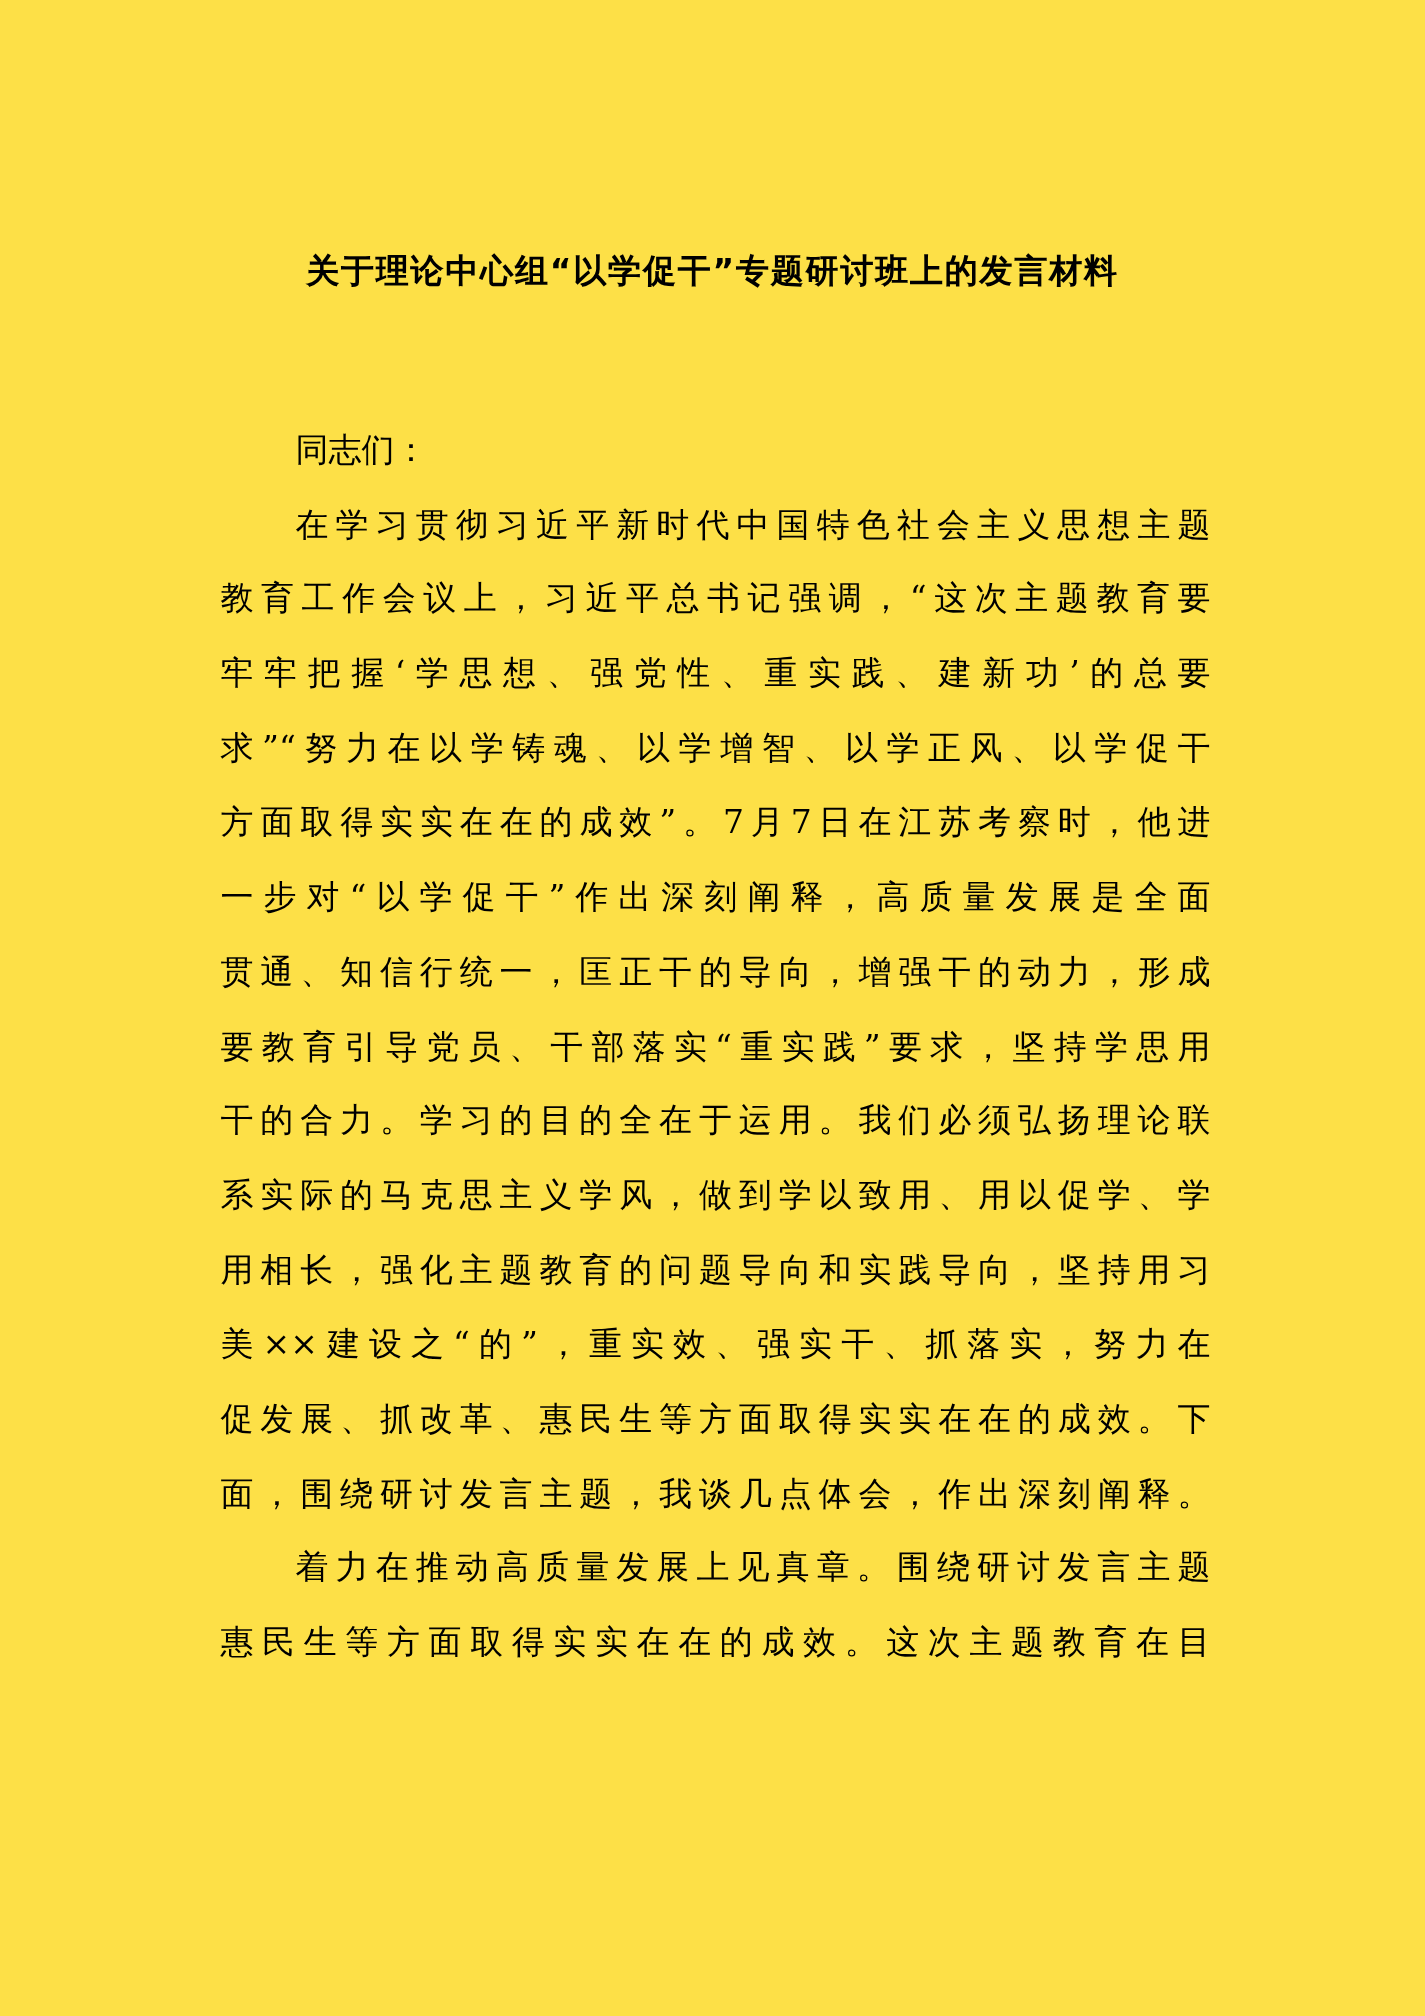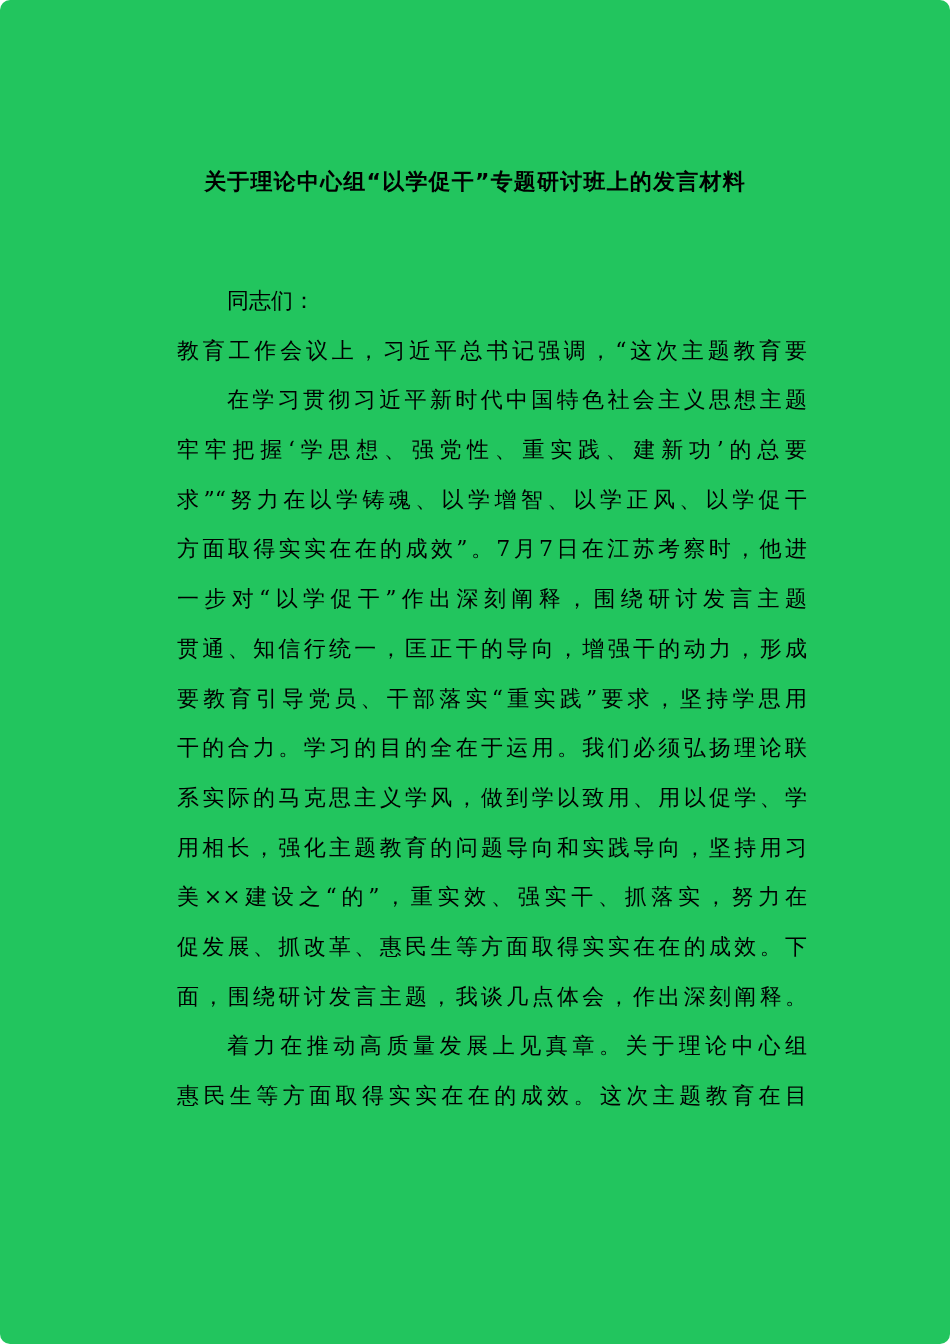--- a/index.html
+++ b/index.html
@@ -13,22 +13,21 @@
       position: relative;
       overflow: hidden;
       color: #000000;
     }
     .page {
       position: absolute;
       left: 0;
       top: 0;
       width: 950px;
       height: 1344px;
-      background: #22c55e;
-      border-radius: 10px;
+      background: #fde047;
     }
     .title {
       position: absolute;
       left: 0;
       top: 162px;
       width: 950px;
       text-align: center;
       font-family: "DejaVu Sans", sans-serif;
       font-weight: bold;
       font-size: 22px;
@@ -43,53 +42,52 @@
     }
     .line {
       height: 49.7px;
       line-height: 49.7px;
       font-family: "DejaVu Serif", serif;
       font-size: 22px;
       white-space: nowrap;
       text-align: justify;
       text-align-last: justify;
       display: block;
-      margin-left: 30px;
     }
     .line.indent {
       padding-left: 50px;
     }
     .line.last {
       text-align-last: left;
     }
   </style>
 </head>
 <body>
 
 <div class="page">
   <div class="title">关于理论中心组“以学促干”专题研讨班上的发言材料</div>
 
   <div class="body-text">
     <div class="line indent last">同志们：</div>
 
     <div>
+      <div class="line indent">在学习贯彻习近平新时代中国特色社会主义思想主题</div>
       <div class="line">教育工作会议上，习近平总书记强调，“这次主题教育要</div>
-      <div class="line indent">在学习贯彻习近平新时代中国特色社会主义思想主题</div>
       <div class="line">牢牢把握‘学思想、强党性、重实践、建新功’的总要</div>
       <div class="line">求”“努力在以学铸魂、以学增智、以学正风、以学促干</div>
       <div class="line">方面取得实实在在的成效”。7月7日在江苏考察时，他进</div>
-      <div class="line">一步对“以学促干”作出深刻阐释，围绕研讨发言主题</div>
+      <div class="line">一步对“以学促干”作出深刻阐释，高质量发展是全面</div>
       <div class="line">贯通、知信行统一，匡正干的导向，增强干的动力，形成</div>
       <div class="line">要教育引导党员、干部落实“重实践”要求，坚持学思用</div>
       <div class="line">干的合力。学习的目的全在于运用。我们必须弘扬理论联</div>
       <div class="line">系实际的马克思主义学风，做到学以致用、用以促学、学</div>
       <div class="line">用相长，强化主题教育的问题导向和实践导向，坚持用习</div>
       <div class="line">美××建设之“的”，重实效、强实干、抓落实，努力在</div>
       <div class="line">促发展、抓改革、惠民生等方面取得实实在在的成效。下</div>
       <div class="line">面，围绕研讨发言主题，我谈几点体会，作出深刻阐释。</div>
     </div>
 
     <div>
-      <div class="line indent">着力在推动高质量发展上见真章。关于理论中心组</div>
+      <div class="line indent">着力在推动高质量发展上见真章。围绕研讨发言主题</div>
       <div class="line">惠民生等方面取得实实在在的成效。这次主题教育在目</div>
     </div>
   </div>
 </div>
 
 </body></html>

